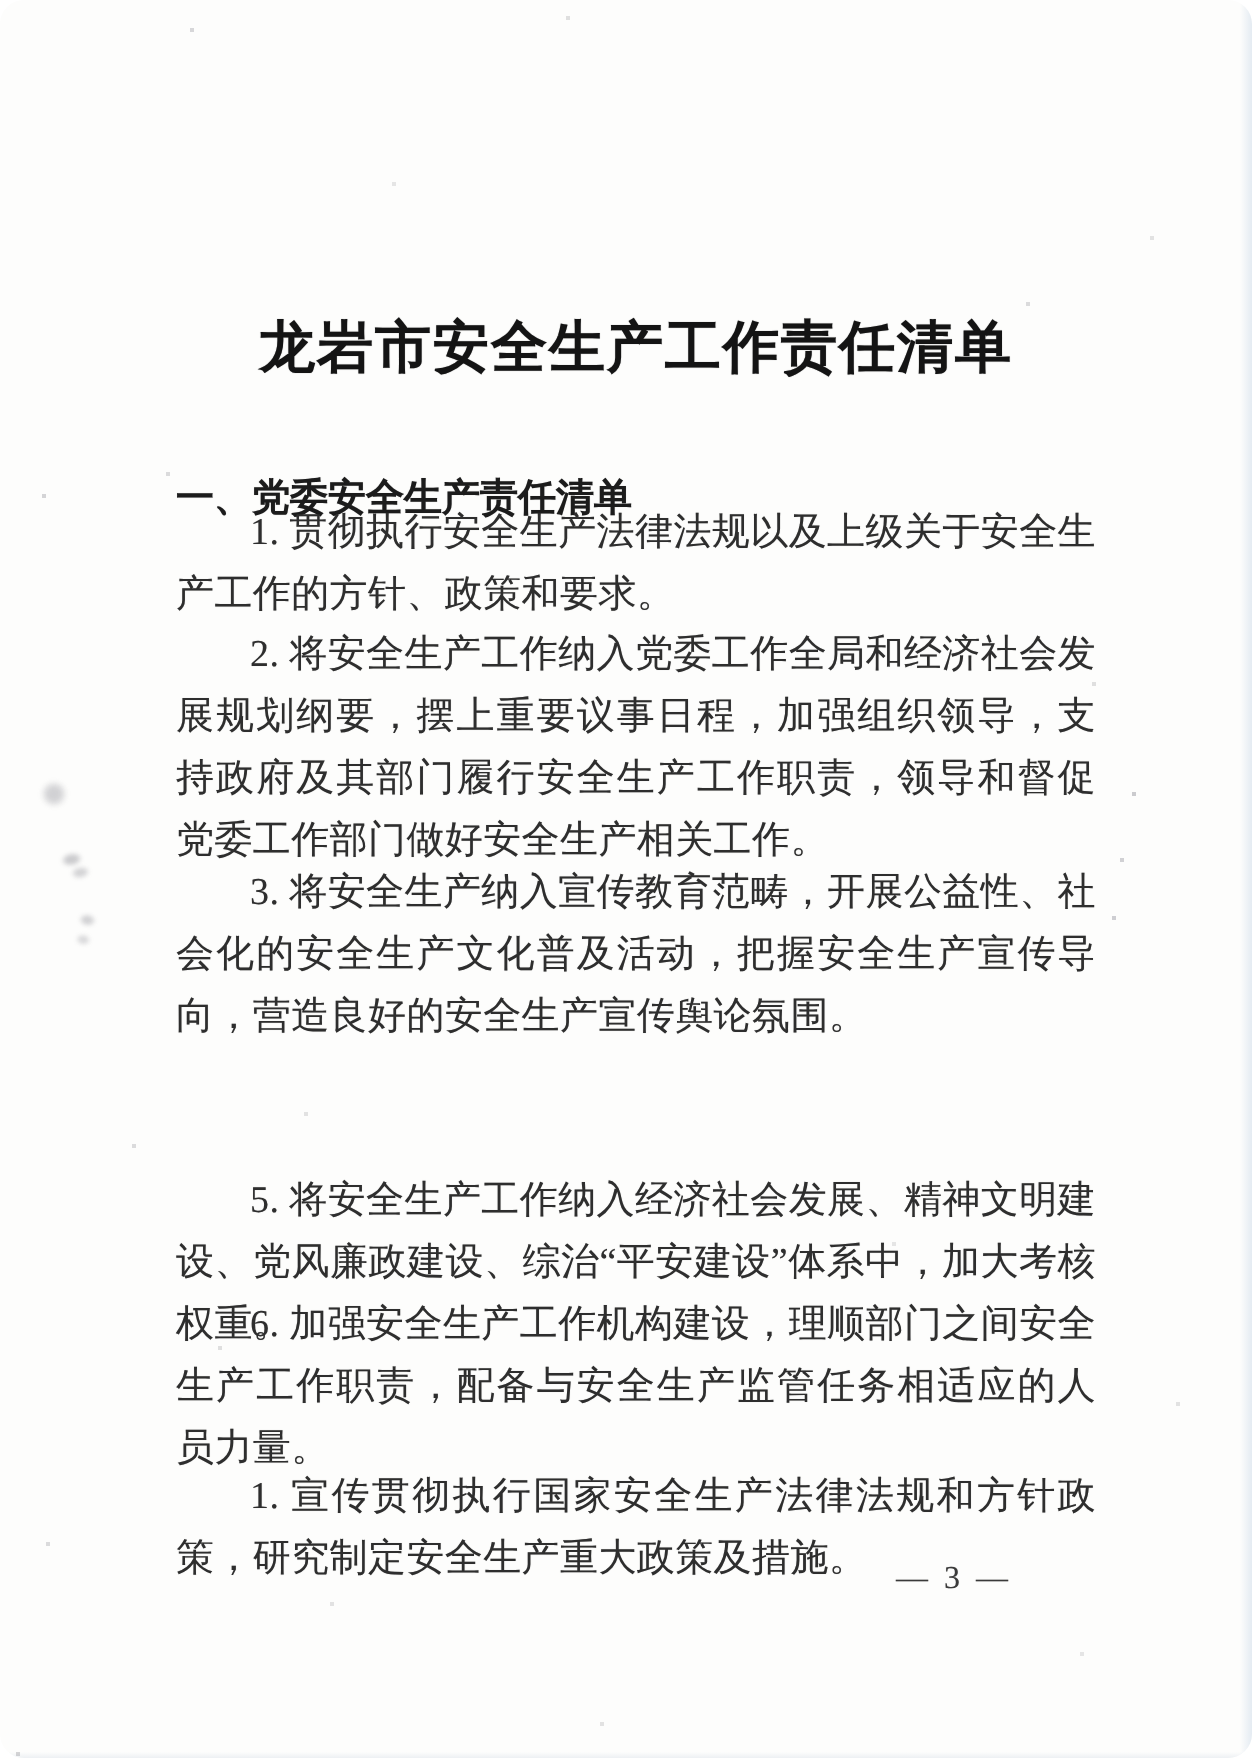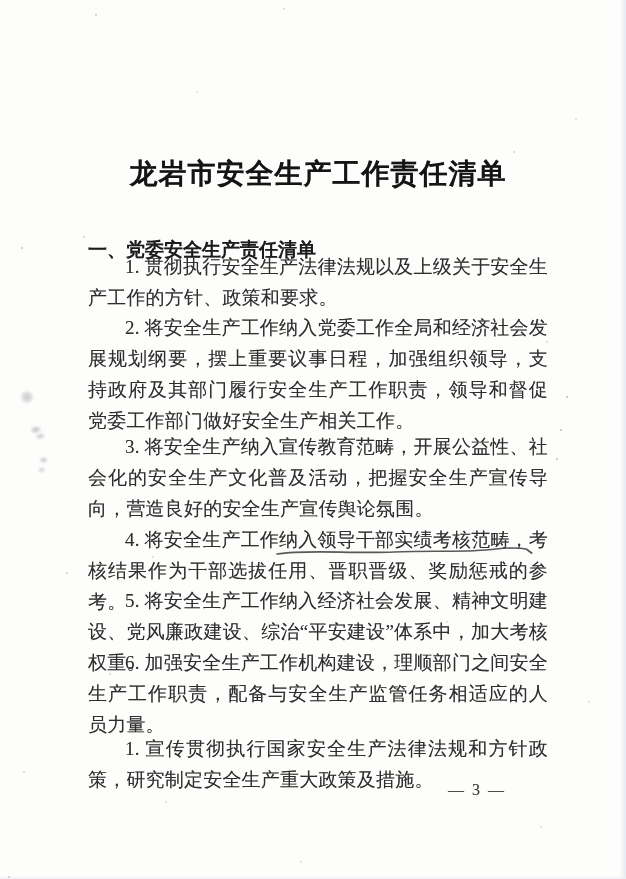--- a/index.html
+++ b/index.html
@@ -8,20 +8,21 @@
     background: #ffffff;
   }
   .page {
     position: relative;
     width: 626px;
     height: 879px;
     background: #fdfdfc;
     overflow: hidden;
     font-family: "Liberation Serif", "DejaVu Serif", serif;
     color: #2e2e2e;
+    border-radius: 12px;
   }
   
   .edge-right {
     position: absolute;
     top: 0; right: 0; bottom: 0;
     width: 6px;
     background: linear-gradient(to right, rgba(222,230,238,0), #e4ebf2);
   }
   .edge-bottom {
     position: absolute;
@@ -160,23 +161,20 @@
   <h1 class="doc-title">龙岩市安全生产工作责任清单</h1>
 
   <h2 class="sec-heading" style="top: 202px; margin-top: 32px;">一、党委安全生产责任清单</h2>
 
   <p class="para" style="top: 232px;">1. 贯彻执行安全生产法律法规以及上级关于安全生产工作的方针、政策和要求。</p>
 
   <p class="para" style="top: 293px;">2. 将安全生产工作纳入党委工作全局和经济社会发展规划纲要，摆上重要议事日程，加强组织领导，支持政府及其部门履行安全生产工作职责，领导和督促党委工作部门做好安全生产相关工作。</p>
 
   <p class="para" style="top: 412px;">3. 将安全生产纳入宣传教育范畴，开展公益性、社会化的安全生产文化普及活动，把握安全生产宣传导向，营造良好的安全生产宣传舆论氛围。</p>
 
-  <p class="para" style="top: 505px;"><span>4. 将安全生产工作</span><span class="hand-underline"><span>纳入领导干部实绩考核范畴，</span><svg class="scribble" viewBox="0 0 240 13" preserveAspectRatio="none" aria-hidden="true">
-          <path d="M1,10 C 30,5 70,10 110,8 C 150,6 175,9 205,5 C 218,3.5 228,4 233,5 l 5,4" fill="none" stroke="#3c3c3c" stroke-width="1.7" stroke-linecap="round" opacity="0.85"></path>
-        </svg></span><span>考核结果作为干部选拔任用、晋职晋级、奖励惩戒的参考。</span></p>
 
   <p class="para" style="top: 566px;">5. 将安全生产工作纳入经济社会发展、精神文明建设、党风廉政建设、综治“平安建设”体系中，加大考核权重。</p>
 
   <p class="para" style="top: 628px;">6. 加强安全生产工作机构建设，理顺部门之间安全生产工作职责，配备与安全生产监管任务相适应的人员力量。</p>
 
 
   <p class="para" style="top: 714px;">1. 宣传贯彻执行国家安全生产法律法规和方针政策，研究制定安全生产重大政策及措施。</p>
 
   <div class="page-number">— 3 —</div>
 

